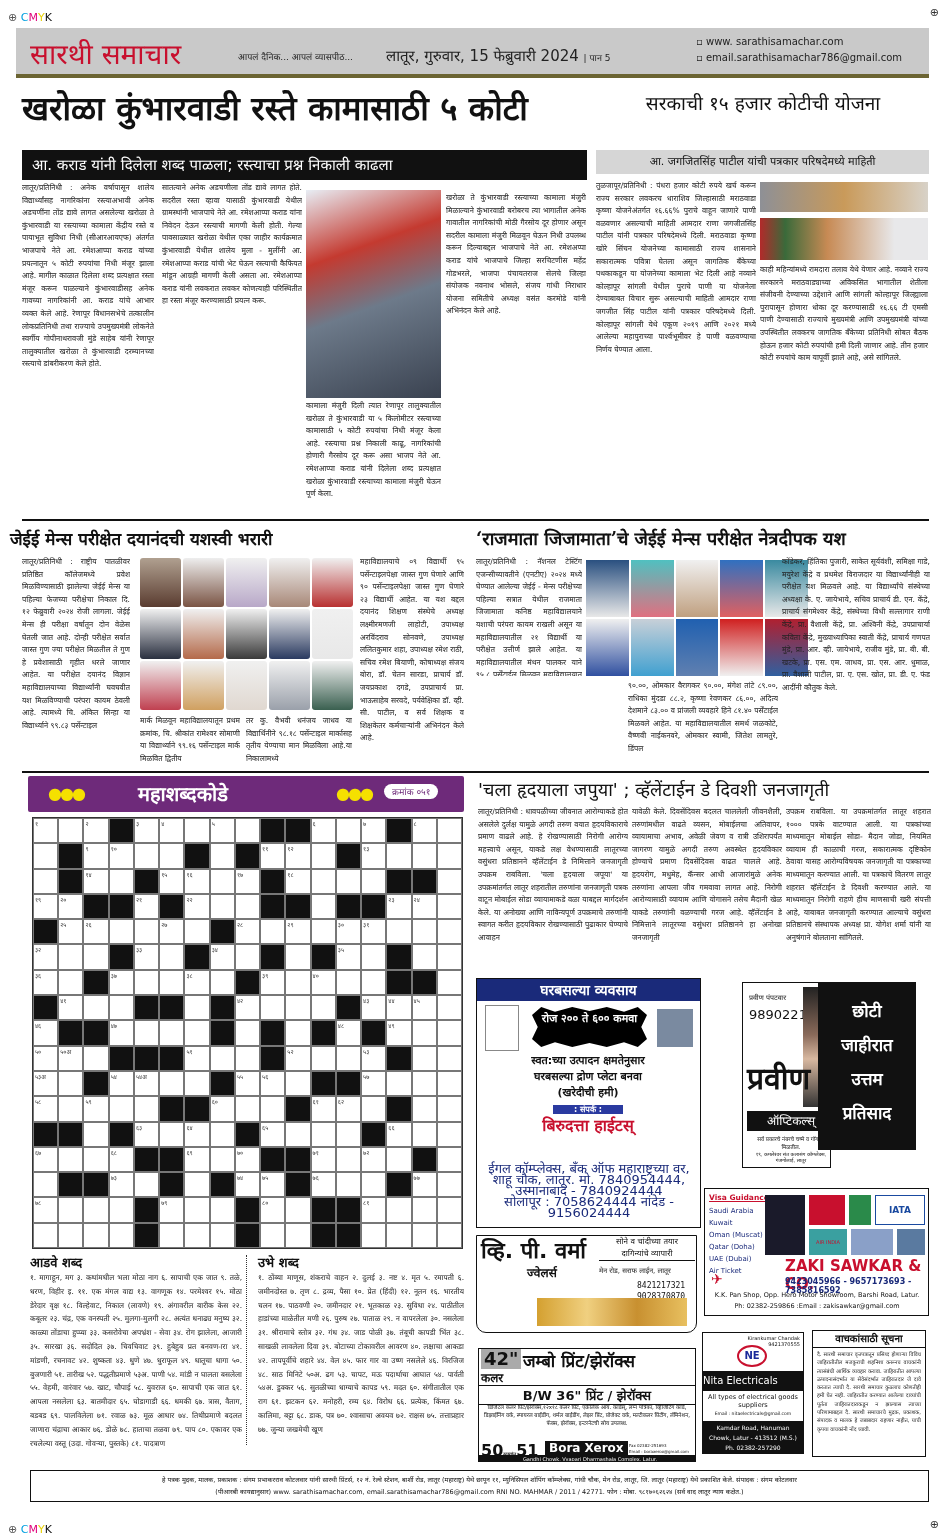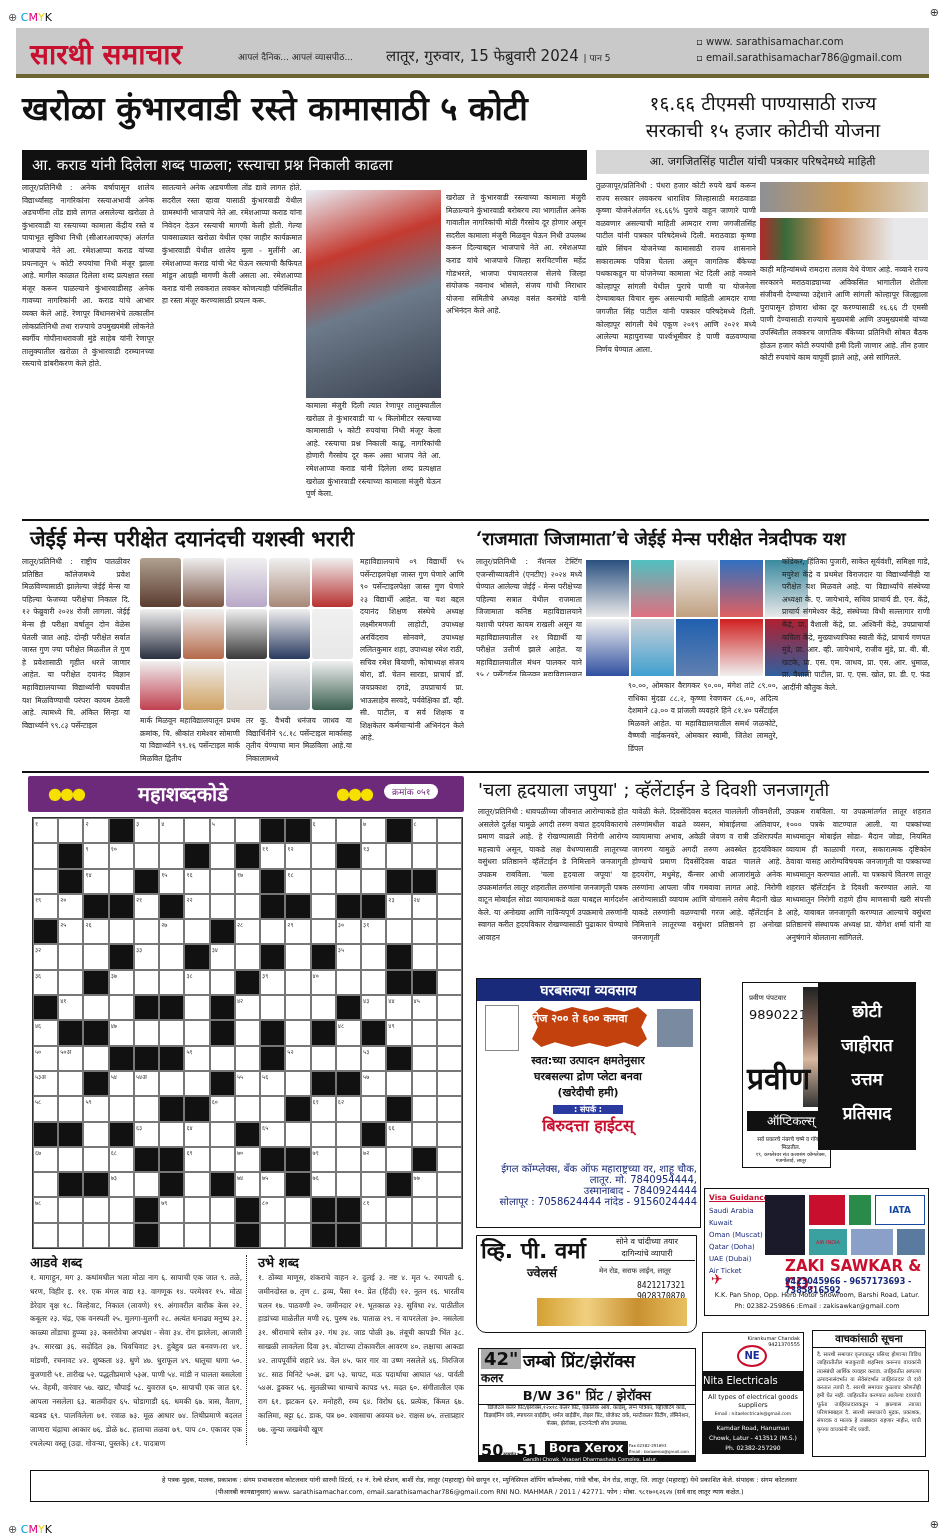--- a/index.html
+++ b/index.html
@@ -1,21 +1,21 @@
 <!DOCTYPE html>
 <html><head>
 <meta charset="utf-8">
 <style>
 *{box-sizing:border-box;margin:0;padding:0}
 body{width:945px;height:1538px;background:#fff;font-family:"DejaVu Sans",sans-serif;position:relative;overflow:hidden;color:#111}
 .abs{position:absolute}
 .reg{font-size:11px;color:#333}
 .cmyk span{font-size:11px}
 .masthead{left:16px;top:28px;width:913px;height:50px;background:#c9c9c9;border-bottom:4px solid #6b6432}
-.logo{left:14px;top:6px;font-family:"DejaVu Serif",serif;font-weight:bold;font-size:28px;color:#c8102e}
+.logo{left:14px;top:6px;font-family:"DejaVu Serif",serif;font-weight:normal;font-size:28px;color:#c8102e}
 .tagline{left:222px;top:22px;font-size:9px;color:#222}
 .dateline{left:370px;top:17px;font-size:15px;color:#222}
 .weblines{left:680px;top:6px;font-size:10px;color:#222;line-height:16px}
 .h1{font-family:"DejaVu Serif",serif;font-weight:bold;color:#111}
 .col{font-size:7.5px;line-height:12.6px;color:#222;text-align:justify;overflow:hidden}
 .photo{background:linear-gradient(135deg,#8a9bb8,#c48a6a 50%,#5a6a88)}
 .bar{background:#111;color:#fff}
 .sub-grey{background:#d6d6d6;color:#111}
 .grid{display:grid;grid-template-columns:repeat(17,1fr);grid-template-rows:repeat(17,1fr);border:1px solid #333}
 .cell{border:0.5px solid #777;background:#fff;font-size:6px;padding:1px;color:#333}
@@ -46,32 +46,31 @@
 
 <div class="abs h1" style="left:22px;top:88px;width:565px;font-size:33px;line-height:42px;white-space:nowrap">खरोळा कुंभारवाडी रस्ते कामासाठी ५ कोटी</div>
 <div class="abs bar" style="left:22px;top:150px;width:565px;height:30px;font-size:15px;line-height:30px;padding-left:10px;white-space:nowrap">आ. कराड यांनी दिलेला शब्द पाळला; रस्त्याचा प्रश्न निकाली काढला</div>
 <div class="abs col" style="left:22px;top:182px;width:132px;height:330px">लातूर/प्रतिनिधी : अनेक वर्षापासून शालेय विद्यार्थ्यांसह नागरिकांना रस्त्याअभावी अनेक अडचणींना तोंड द्यावे लागत असलेल्या खरोळा ते कुंभारवाडी या रस्त्याच्या कामाला केंद्रीय रस्ते व पायाभूत सुविधा निधी (सीआरआयएफ) अंतर्गत भाजपाचे नेते आ. रमेशआप्पा कराड यांच्या प्रयत्नातून ५ कोटी रुपयांचा निधी मंजूर झाला आहे. मागील काळात दिलेला शब्द प्रत्यक्षात रस्ता मंजूर करून पाळल्याने कुंभारवाडीसह अनेक गावच्या नागरिकांनी आ. कराड यांचे आभार व्यक्त केले आहे. रेणापूर विधानसभेचे तत्कालीन लोकप्रतिनिधी तथा राज्याचे उपमुख्यमंत्री लोकनेते स्वर्गीय गोपीनाथरावजी मुंडे साहेब यांनी रेणापूर तालुक्यातील खरोळा ते कुंभारवाडी दरम्यानच्या रस्त्याचे डांबरीकरण केले होते.</div>
 <div class="abs col" style="left:162px;top:182px;width:140px;height:330px">सातत्याने अनेक अडचणीला तोंड द्यावे लागत होते. सदरील रस्ता व्हावा यासाठी कुंभारवाडी येथील ग्रामस्थांनी भाजपाचे नेते आ. रमेशआप्पा कराड यांना निवेदन देऊन रस्त्याची मागणी केली होती. गेल्या पावसाळ्यात खरोळा येथील एका जाहीर कार्यक्रमात कुंभारवाडी येथील शालेय मुला - मुलींनी आ. रमेशआप्पा कराड यांची भेट घेऊन रस्त्याची कैफियत मांडून आग्रही मागणी केली असता आ. रमेशआप्पा कराड यांनी लवकरात लवकर कोणत्याही परिस्थितीत हा रस्ता मंजूर करण्यासाठी प्रयत्न करू.</div>
 <div class="abs photo" style="left:306px;top:190px;width:135px;height:208px;background:linear-gradient(160deg,#e8eef5 0%,#c43a30 30%,#6d7a8a 55%,#3a4250 100%)"></div>
 <div class="abs col" style="left:306px;top:400px;width:135px;height:112px">कामाला मंजुरी दिली त्यात रेणापूर तालुक्यातील खरोळा ते कुंभारवाडी या ५ किलोमीटर रस्त्याच्या कामासाठी ५ कोटी रुपयांचा निधी मंजूर केला आहे. रस्त्याचा प्रश्न निकाली काढू, नागरिकांची होणारी गैरसोय दूर करू असा भाजप नेते आ. रमेशआप्पा कराड यांनी दिलेला शब्द प्रत्यक्षात खरोळा कुंभारवाडी रस्त्याच्या कामाला मंजुरी घेऊन पूर्ण केला.</div>
 <div class="abs col" style="left:446px;top:192px;width:140px;height:320px">खरोळा ते कुंभारवाडी रस्त्याच्या कामाला मंजुरी मिळाल्याने कुंभारवाडी बरोबरच त्या भागातील अनेक गावातील नागरिकांची मोठी गैरसोय दूर होणार असून सदरील कामाला मंजुरी मिळवून घेऊन निधी उपलब्ध करून दिल्याबद्दल भाजपाचे नेते आ. रमेशअप्पा कराड यांचे भाजपाचे जिल्हा सरचिटणीस महेंद्र गोडभरले, भाजपा पंचायतराज सेलचे जिल्हा संयोजक नवनाथ भोसले, संजय गांधी निराधार योजना समितीचे अध्यक्ष वसंत करमोडे यांनी अभिनंदन केले आहे.</div>
 
 <div class="abs" style="left:598px;top:90px;width:330px;font-size:19px;line-height:27px;text-align:center;color:#111">
-  <div>१६.६६ टीएमसी पाण्यासाठी राज्य</div>
   <div>सरकाची १५ हजार कोटीची योजना</div>
 </div>
 <div class="abs sub-grey" style="left:596px;top:150px;width:333px;height:24px;font-size:11px;line-height:24px;text-align:center;white-space:nowrap">आ. जगजितसिंह पाटील यांची पत्रकार परिषदेमध्ये माहिती</div>
 <div class="abs col" style="left:596px;top:180px;width:160px;height:332px">तुळजापूर/प्रतिनिधी : पंधरा हजार कोटी रुपये खर्च करून राज्य सरकार लवकरच धाराशिव जिल्हासाठी मराठवाडा कृष्णा योजनेअंतर्गत १६.६६% पुराचे वाहून जाणारे पाणी वळवणार असल्याची माहिती आमदार राणा जगजीतसिंह पाटील यांनी पत्रकार परिषदेमध्ये दिली. मराठवाडा कृष्णा खोरे सिंचन योजनेच्या कामासाठी राज्य शासनाने सकारात्मक पवित्रा घेतला असून जागतिक बँकेच्या पथकाकडून या योजनेच्या कामाला भेट दिली आहे नव्याने कोल्हापूर सांगली येथील पुराचे पाणी या योजनेला देण्याबाबत विचार सुरू असल्याची माहिती आमदार राणा जगजीत सिंह पाटील यांनी पत्रकार परिषदेमध्ये दिली. कोल्हापूर सांगली येथे एकूण २०१९ आणि २०२१ मध्ये आलेल्या महापुराच्या पार्श्वभूमीवर हे पाणी वळवण्याचा निर्णय घेण्यात आला.</div>
 <div class="abs photo" style="left:760px;top:182px;width:168px;height:30px;background:linear-gradient(90deg,#8e9096,#c99a5a,#d8d2c8)"></div>
 <div class="abs photo" style="left:760px;top:218px;width:168px;height:42px;background:linear-gradient(90deg,#b22a2a 0%,#3a6a3a 15%,#c78a54 40%,#e8e8ea 80%)"></div>
 <div class="abs col" style="left:760px;top:264px;width:168px;height:248px">काही महिन्यांमध्ये रामदारा तलाव येथे येणार आहे. नव्याने राज्य सरकारने मराठवाड्याच्या अविकसित भागातील शेतीला संजीवनी देण्याच्या उद्देशाने आणि सांगली कोल्हापूर जिल्ह्याला पुरापासून होणारा धोका दूर करण्यासाठी १६.६६ टी एमसी पाणी देण्यासाठी राज्याचे मुख्यमंत्री आणि उपमुख्यमंत्री यांच्या उपस्थितीत लवकरच जागतिक बँकेच्या प्रतिनिधी सोबत बैठक होऊन हजार कोटी रुपयांची हमी दिली जाणार आहे. तीन हजार कोटी रुपयांचे काम यापूर्वी झाले आहे, असे सांगितले.</div>
 
 <div class="abs rule" style="left:22px;top:519px;width:907px;height:1.5px"></div>
 
-<div class="abs h1" style="left:30px;top:524px;width:440px;font-size:21px;line-height:30px;white-space:nowrap">जेईई मेन्स परीक्षेत दयानंदची यशस्वी भरारी</div>
+<div class="abs h1" style="left:10px;top:524px;width:440px;font-size:17px;line-height:30px;white-space:nowrap">जेईई मेन्स परीक्षेत दयानंदची यशस्वी भरारी</div>
 <div class="abs col" style="left:22px;top:556px;width:108px;height:210px">लातूर/प्रतिनिधी : राष्ट्रीय पातळीवर प्रतिष्ठित कॉलेजमध्ये प्रवेश मिळविण्यासाठी झालेल्या जेईई मेन्स या पहिल्या फेजच्या परीक्षेचा निकाल दि. १२ फेब्रुवारी २०२४ रोजी लागला. जेईई मेन्स ही परीक्षा वर्षातून दोन वेळेस घेतली जात आहे. दोन्ही परीक्षेत सर्वात जास्त गुण ज्या परीक्षेत मिळतील ते गुण हे प्रवेशासाठी गृहीत धरले जाणार आहेत. या परीक्षेत दयानंद विज्ञान महाविद्यालयाच्या विद्यार्थ्यांनी घवघवीत यश मिळविण्याची परंपरा कायम ठेवली आहे. त्यामध्ये चि. अंकित सिन्हा या विद्यार्थ्याने ९९.८३ पर्सेन्टाइल</div>
 <div class="abs" style="left:140px;top:558px;width:213px;height:152px;display:grid;grid-template-columns:repeat(5,1fr);gap:2px">
   <div class="photo" style="border-radius:3px;background:linear-gradient(#b0a090,#5a3c30)"></div>
   <div class="photo" style="border-radius:3px;background:linear-gradient(#eeeeee,#7a5444)"></div>
   <div class="photo" style="border-radius:3px;background:linear-gradient(#f0f0f0,#b8a8c8)"></div>
   <div class="photo" style="border-radius:3px;background:linear-gradient(#f0f0f0,#a88878)"></div>
   <div class="photo" style="border-radius:3px;background:linear-gradient(#f0f0f0,#b83030)"></div>
   <div class="photo" style="border-radius:3px;background:linear-gradient(#f0f0f0,#2a3040)"></div>
   <div class="photo" style="border-radius:3px;background:linear-gradient(#f0f0f0,#b46a4a)"></div>
   <div class="photo" style="border-radius:3px;background:linear-gradient(#f0f0f0,#3a3a3a)"></div>
@@ -415,31 +414,31 @@
   <div class="col" style="font-size:7.4px;line-height:13.8px;height:195px">१. ठोंब्या माणूस, शंकराचे वाहन २. दुलई ३. नष्ट ४. मृत ५. रमापती ६. जमीनदोस्त ७. तृण ८. द्रव्य, पैसा १०. प्रेत (हिंदी) १२. नूतन १६. भारतीय चलन १७. पाठवणी २०. जमीनदार २१. भूतकाळ २३. सुविधा २४. पाठीतील हाडांच्या माळेतील मणी २६. पुरुष २७. पाताळ २९. न वापरलेला ३०. नसलेला ३१. श्रीरामाचे स्तोत्र ३२. गंध ३४. जाड पोळी ३७. तंबूची कापडी भिंत ३८. साखळी लावलेला दिवा ३९. बोटाच्या टोकावरील आवरण ४०. लक्षाचा आकडा ४२. तापपूर्वीचे शहारे ४४. वेल ४५. फार गार वा उष्ण नसलेले ४६. विरजिज ४८. साठ मिनिटे ५०अ. ढग ५३. चापट, मऊ पदार्थाचा आघात ५४. पार्वती ५४अ. डुक्कर ५६. सुतळीच्या धाग्याचे कापड ५९. मदत ६०. संगीतातील एक राग ६१. झटकन ६२. मनोहरी, रम्य ६४. विरोध ६६. प्रत्येक, किंमत ६७. कालिमा, बट्टा ६८. डाक, पत्र ७०. श्वासाचा अवयव ७२. राक्षस ७५. तत्ताप्रहार ७७. जुन्या जखमेची खूण</div>
 </div>
 
 <div class="abs" style="left:478px;top:776px;width:455px;font-size:18px;line-height:28px;white-space:nowrap;color:#111">'चला हृदयाला जपुया' ; व्हॅलेंटाईन डे दिवशी जनजागृती</div>
 <div class="abs col" style="left:478px;top:806px;width:150px;height:165px">लातूर/प्रतिनिधी : धावपळीच्या जीवनात आरोग्याकडे होत असलेले दुर्लक्ष यामुळे अगदी तरुण वयात हृदयविकाराचे प्रमाण वाढले आहे. हे रोखण्यासाठी निरोगी आरोग्य महत्त्वाचे असून, याकडे लक्ष वेधण्यासाठी लातूरच्या वसुंधरा प्रतिष्ठानने व्हॅलेंटाईन डे निमित्ताने जनजागृती उपक्रम राबविला. 'चला हृदयाला जपूया' या उपक्रमांतर्गत लातूर शहरातील तरुणांना जनजागृती पत्रक वाटून मोबाईल सोडा व्यायामाकडे वळा याबद्दल मार्गदर्शन केले. या अनोख्या आणि नाविन्यपूर्ण उपक्रमाचे तरुणांनी स्वागत करीत हृदयविकार रोखण्यासाठी पुढाकार घेण्याचे आवाहन</div>
 <div class="abs col" style="left:632px;top:806px;width:150px;height:165px">यावेळी केले. दिवसेंदिवस बदलत चाललेली जीवनशैली, तरुणांमधील वाढते व्यसन, मोबाईलचा अतिवापर, व्यायामाचा अभाव, अवेळी जेवण व रात्री उशिरापर्यंत जागरण यामुळे अगदी तरुण अवस्थेत हृदयविकार होण्याचे प्रमाण दिवसेंदिवस वाढत चालले आहे. हृदयरोग, मधुमेह, कॅन्सर आधी आजारांमुळे अनेक तरुणांना आपला जीव गमवावा लागत आहे. निरोगी आरोग्यासाठी व्यायाम आणि योगासने तसेच मैदानी खेळ याकडे तरुणांनी वळण्याची गरज आहे. व्हॅलेंटाईन डे निमित्ताने लातूरच्या वसुंधरा प्रतिष्ठानने हा अनोखा जनजागृती</div>
 <div class="abs col" style="left:786px;top:806px;width:145px;height:165px">उपक्रम राबविला. या उपक्रमांतर्गत लातूर शहरात १००० पत्रके वाटण्यात आली. या पत्रकांच्या माध्यमातून मोबाईल सोडा- मैदान जोडा, नियमित व्यायाम ही काळाची गरज, सकारात्मक दृष्टिकोन ठेवावा यासह आरोग्यविषयक जनजागृती या पत्रकाच्या माध्यमातून करण्यात आली. या पत्रकाचे वितरण लातूर शहरात व्हॅलेंटाईन डे दिवशी करण्यात आले. या माध्यमातून निरोगी राहणे हीच माणसाची खरी संपत्ती आहे, याबाबत जनजागृती करण्यात आल्याचे वसुंधरा प्रतिष्ठानचे संस्थापक अध्यक्ष प्रा. योगेश शर्मा यांनी या अनुषंगाने बोलताना सांगितले.</div>
 
 <div class="abs ad" style="left:476px;top:978px;width:225px;height:250px;background:#fff">
   <div style="background:#1a2a7a;color:#fff;font-size:14px;font-weight:bold;text-align:center;height:22px;line-height:22px">घरबसल्या व्यवसाय</div>
-  <div class="abs" style="left:55px;top:28px;width:115px;height:40px;background:#c2410c;color:#fff;font-size:11px;font-weight:bold;line-height:16px;padding-top:4px;clip-path:polygon(0 20%,8% 0,20% 12%,35% 0,50% 10%,65% 0,80% 12%,92% 0,100% 20%,95% 50%,100% 80%,92% 100%,80% 88%,65% 100%,50% 90%,35% 100%,20% 88%,8% 100%,0 80%,5% 50%)">रोज २०० ते ६०० कमवा</div>
+  <div class="abs" style="left:55px;top:28px;width:115px;height:40px;background:#000000;color:#fff;font-size:11px;font-weight:bold;text-align:center;line-height:16px;padding-top:4px;clip-path:polygon(0 20%,8% 0,20% 12%,35% 0,50% 10%,65% 0,80% 12%,92% 0,100% 20%,95% 50%,100% 80%,92% 100%,80% 88%,65% 100%,50% 90%,35% 100%,20% 88%,8% 100%,0 80%,5% 50%)">रोज २०० ते ६०० कमवा</div>
   <div class="abs" style="left:8px;top:26px;width:34px;height:46px;border:1px solid #888"></div>
   <div class="abs" style="left:180px;top:30px;width:36px;height:38px;background:#7a8aa0"></div>
   <div class="abs" style="left:0;top:74px;width:222px;text-align:center;color:#111;font-weight:bold;font-size:11px;line-height:16px">
     <div>स्वत:च्या उत्पादन क्षमतेनुसार</div>
     <div>घरबसल्या द्रोण प्लेटा बनवा</div>
     <div>(खरेदीची हमी)</div>
     <span style="background:#2a3aa0;color:#fff;font-size:8px;padding:0 21px">: संपर्क :</span>
     <div style="color:#c8102e;font-size:16px">बिरुदत्ता हाईटस्</div>
   </div>
-  <div class="abs" style="left:4px;top:184px;width:216px;font-size:10px;line-height:11px;color:#1a2a7a;text-align:right">
+  <div class="abs" style="left:4px;top:184px;width:216px;font-size:13px;line-height:11px;color:#1a2a7a;text-align:center">
     <div>ईगल कॉम्प्लेक्स, बँक ऑफ महाराष्ट्रच्या वर, शाहू चौक, लातूर. मो. 7840954444,</div>
     <div>उस्मानाबाद - 7840924444</div>
     <div><span>सोलापूर : 7058624444</span> <span>नांदेड - 9156024444</span></div>
   </div>
 </div>
 
 <div class="abs ad" style="left:742px;top:982px;width:89px;height:186px;border-width:1px">
   <div class="abs" style="left:6px;top:10px;font-size:7px">प्रवीण पंपटवार</div>
   <div class="abs" style="left:6px;top:24px;font-size:13px">9890221069</div>
   <div class="abs" style="left:60px;top:4px;width:36px;height:120px;background:linear-gradient(#222,#8a6a5a 40%,#d8b8a0 60%,#333)"></div>

